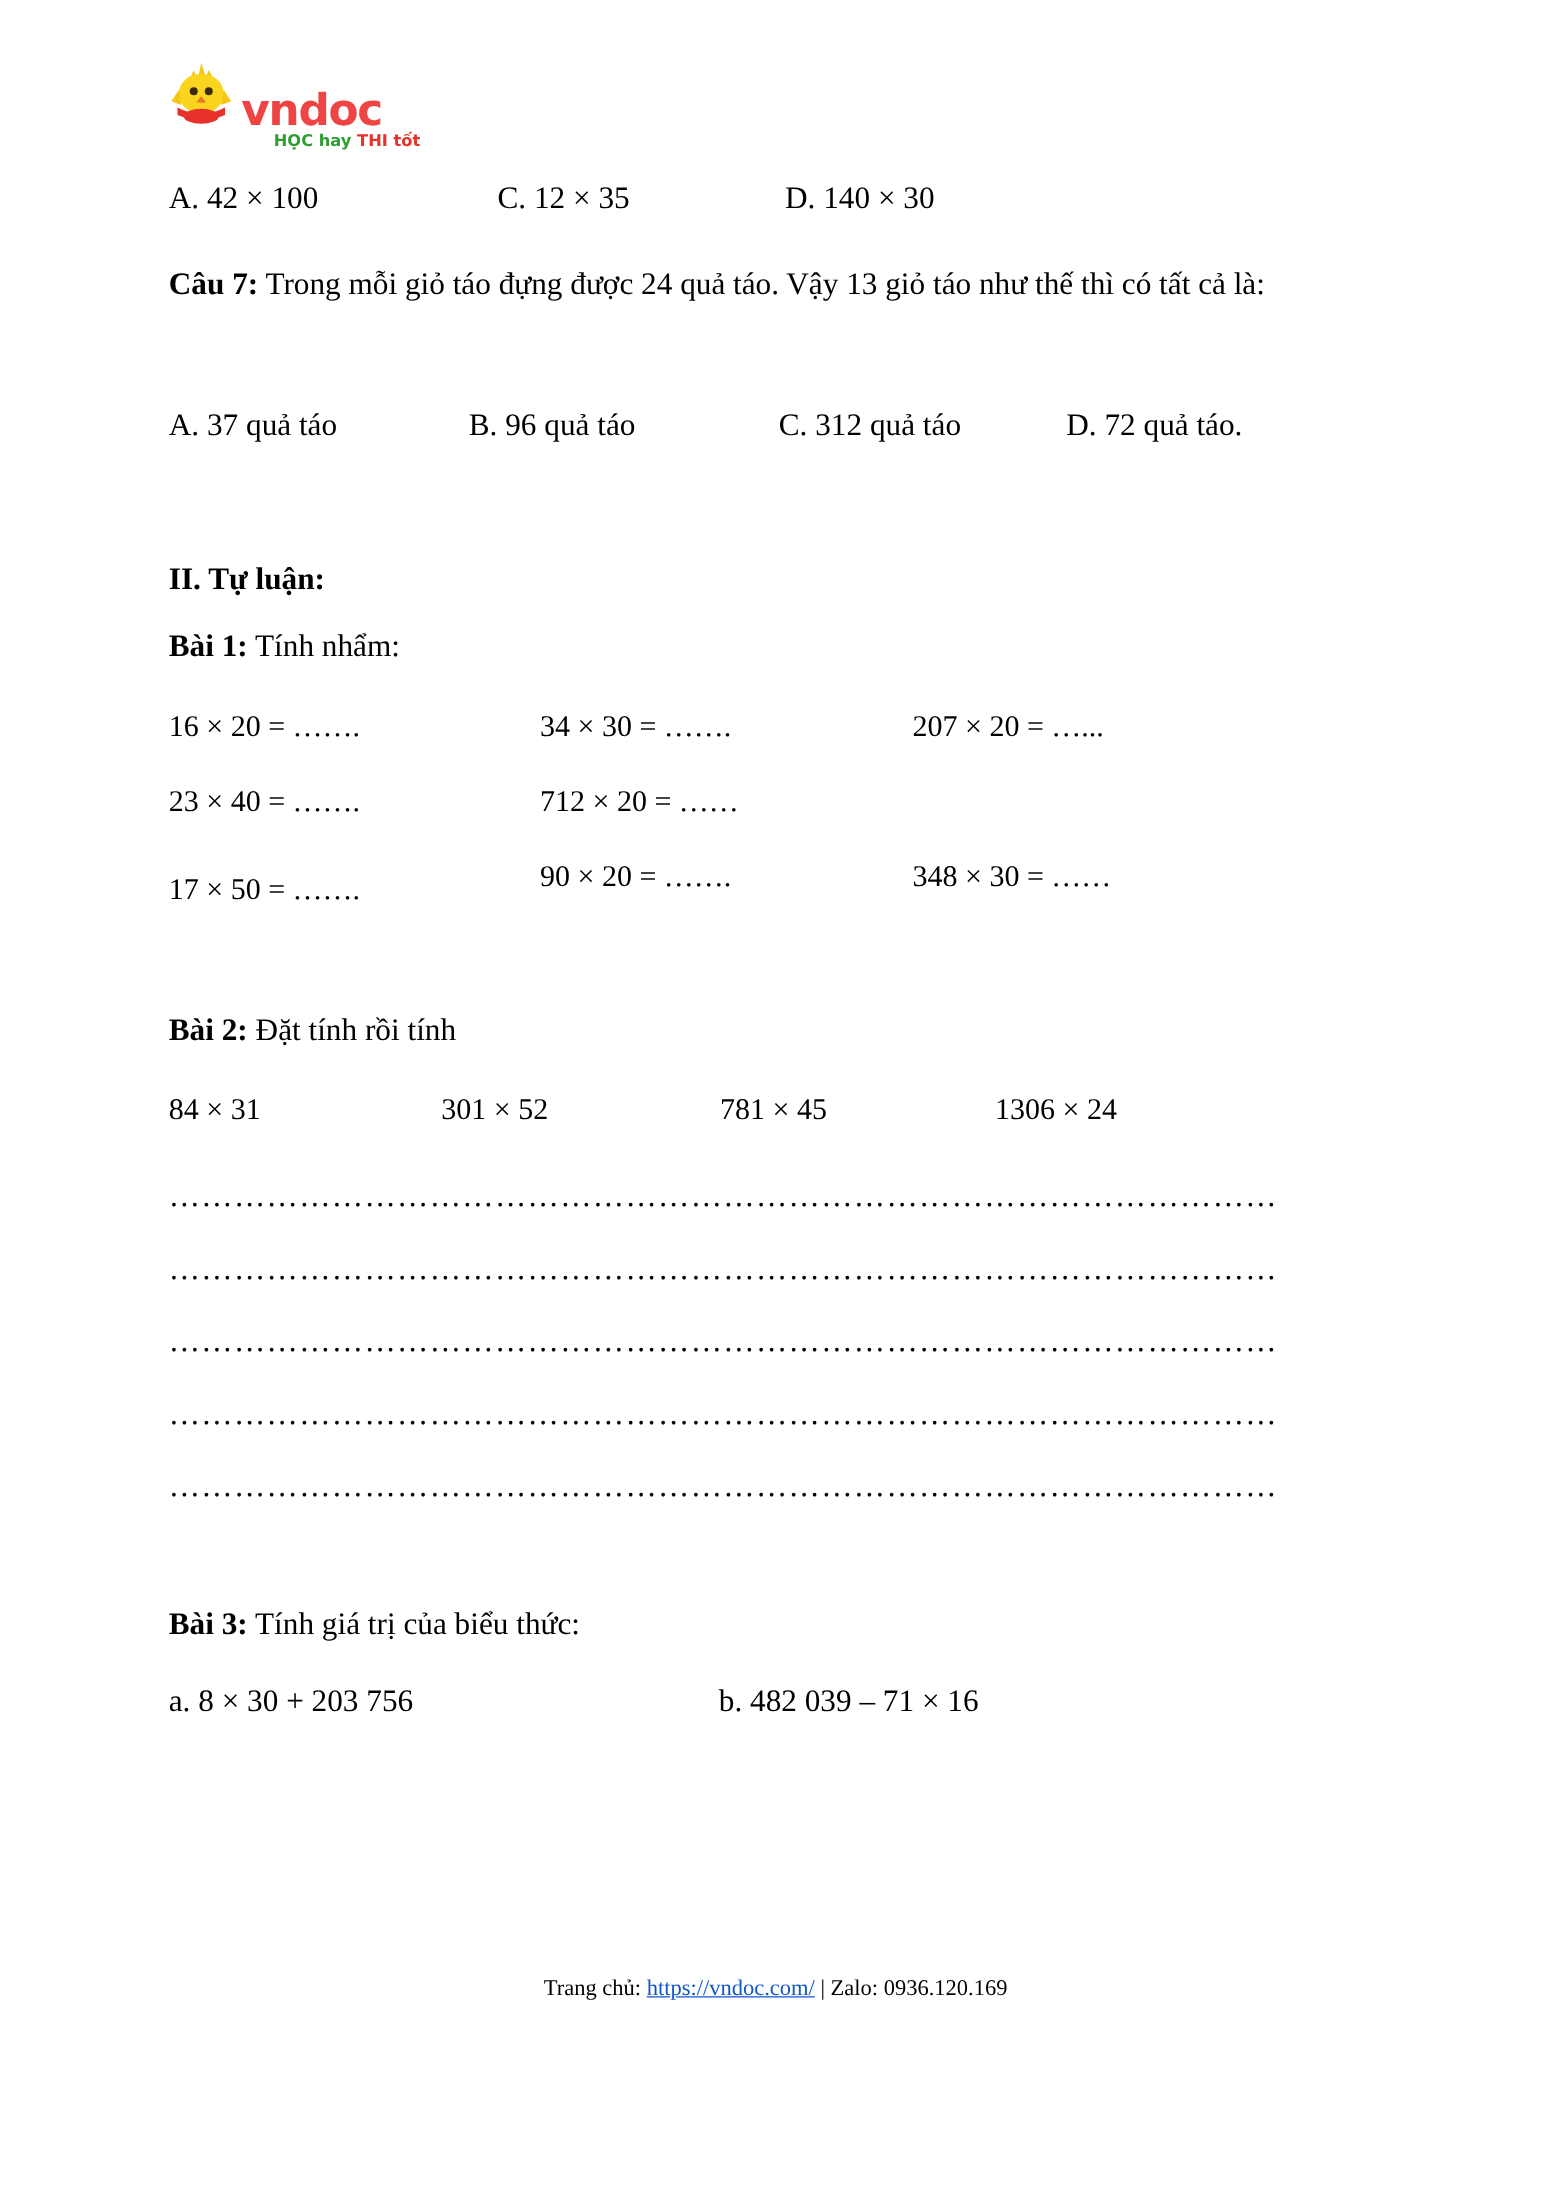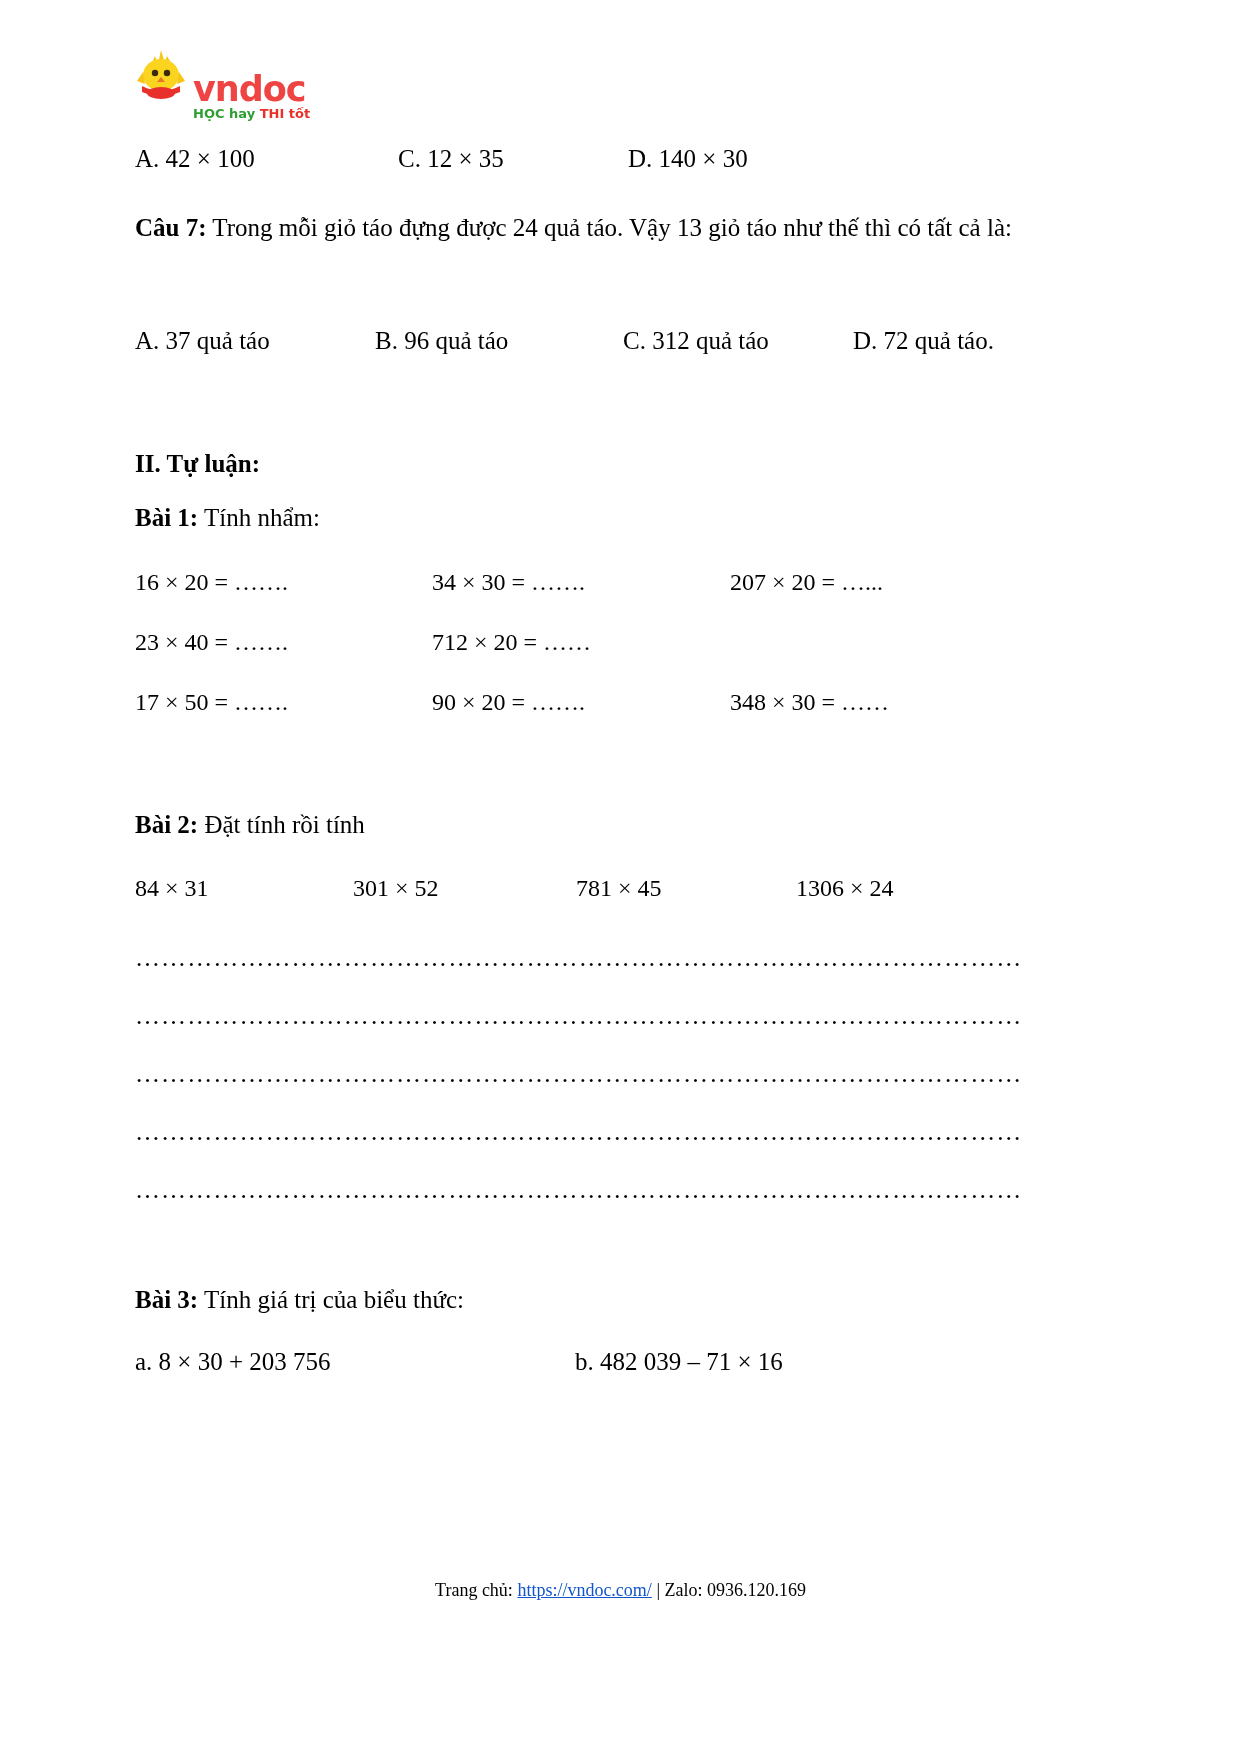--- a/index.html
+++ b/index.html
@@ -50,21 +50,21 @@
     line-height: 34px;
     letter-spacing: -1px;
     color: #ef4444;
   }
   .logo-tag {
     font-family: "DejaVu Sans", sans-serif;
     font-weight: bold;
     font-size: 13px;
     line-height: 14px;
     margin-top: 1px;
-    margin-left: 58px;
+    margin-left: 84px;
     white-space: nowrap;
   }
   .tag-hoc { color: #2e9e32; }
   .tag-hay { color: #2e9e32; font-weight: bold; }
   .tag-thi { color: #e8312a; }
   .tag-tot { color: #e8312a; }
 
   
   .body-text {
     font-size: 25px;
@@ -182,21 +182,21 @@
     <div style="width:298px;">34 × 30 = …….</div>
     <div>207 × 20 = …...</div>
   </div>
 
   <div class="abs calc-row" style="left:135px; top:626px; width:970px;">
     <div style="width:297px;">23 × 40 = …….</div>
     <div>712 × 20 = ……</div>
   </div>
 
   <div class="abs calc-row" style="left:135px; top:686px; width:970px;">
-    <div style="width:297px;">17 × 50 = …….</div>
+    <div style="width:297px;margin-top:10px;">17 × 50 = …….</div>
     <div style="width:298px;">90 × 20 = …….</div>
     <div>348 × 30 = ……</div>
   </div>
 
   <div class="abs body-text" style="left:135px; top:805px;">
     <span class="bold">Bài 2:</span><span> Đặt tính rồi tính</span>
   </div>
 
   <div class="abs calc-row" style="left:135px; top:872px; width:970px;">
     <div style="width:218px;">84 × 31</div>

